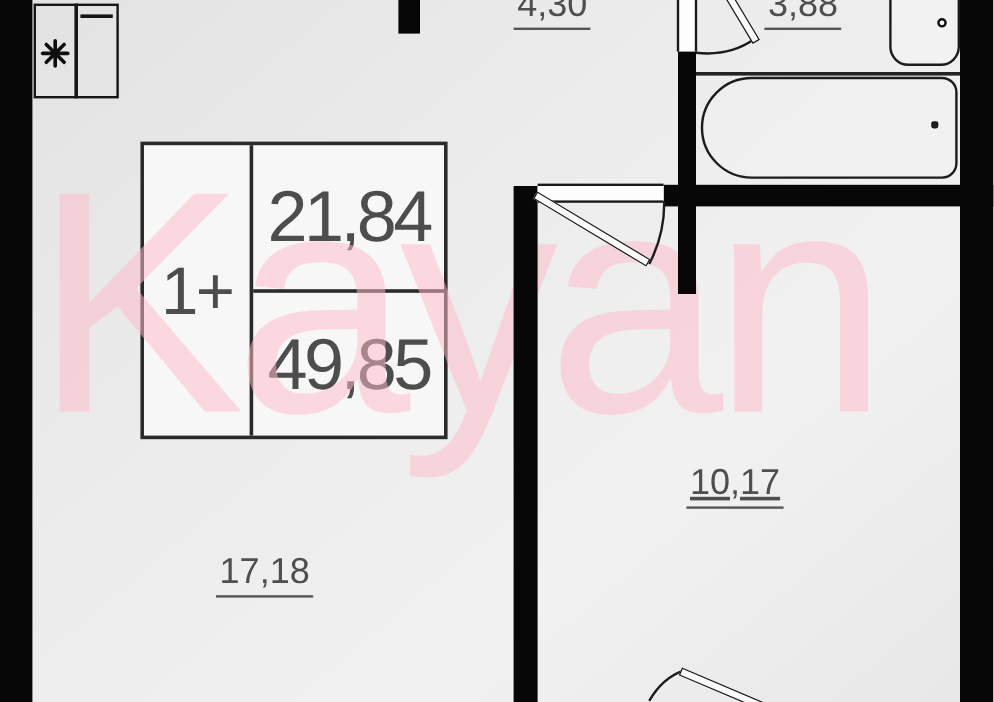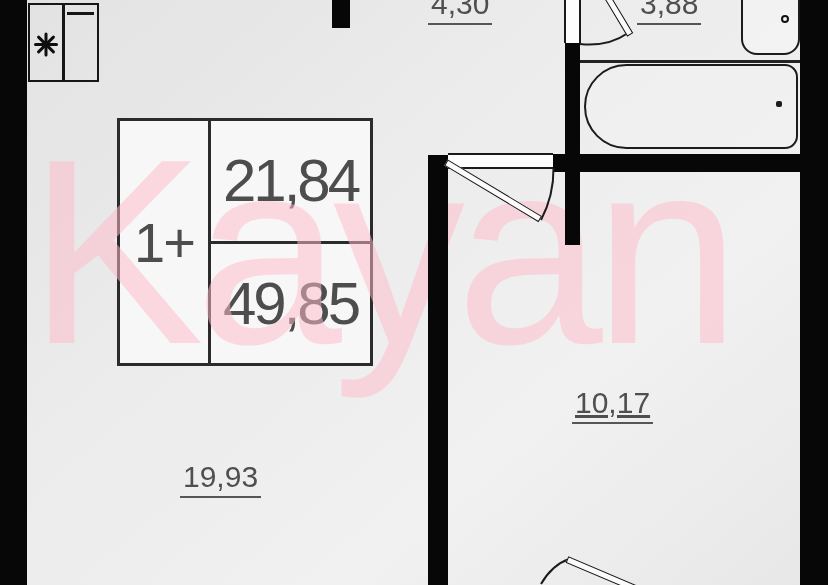--- a/index.html
+++ b/index.html
@@ -103,16 +103,16 @@
     <path d="M 553.5 168 A 109 109 0 0 1 541 220" fill="none" stroke="#1c1c1c" stroke-width="2"></path>
     <path d="M 569 559 Q 552 565 541 584" fill="none" stroke="#1c1c1c" stroke-width="2"></path>
   </svg>
 
   <div class="leaf leaf-bath"></div>
   <div class="leaf leaf-bed"></div>
   <div class="leaf leaf-balc"></div>
 
   <div class="room-label lbl-hall">4,30</div>
   <div class="room-label lbl-bath">3,88</div>
-  <div class="room-label lbl-liv">19,93</div>
+  <div class="room-label lbl-liv">17,18</div>
   <div class="room-label lbl-bed">10,17</div>
 
 </div>
 
 </body></html>

